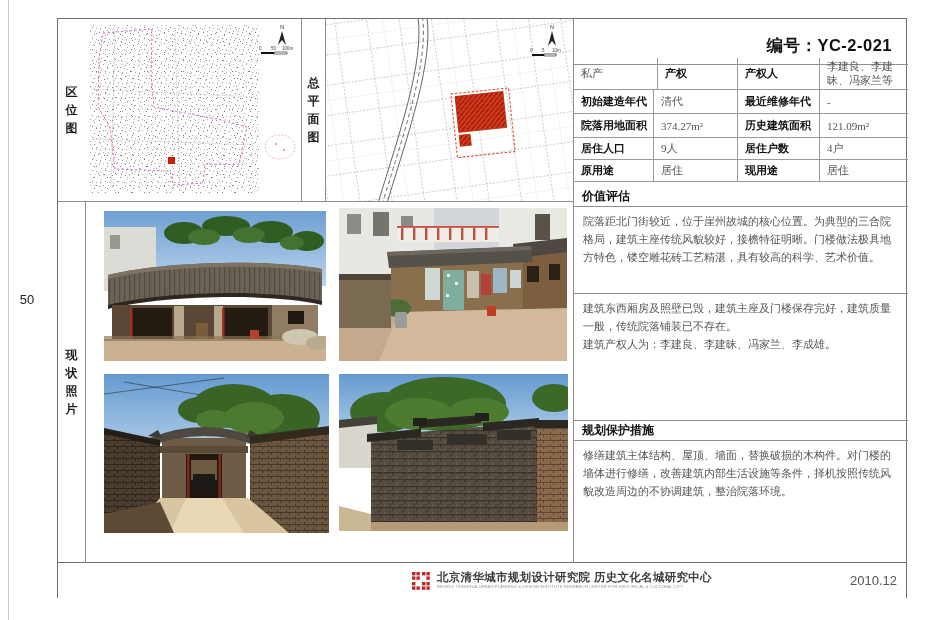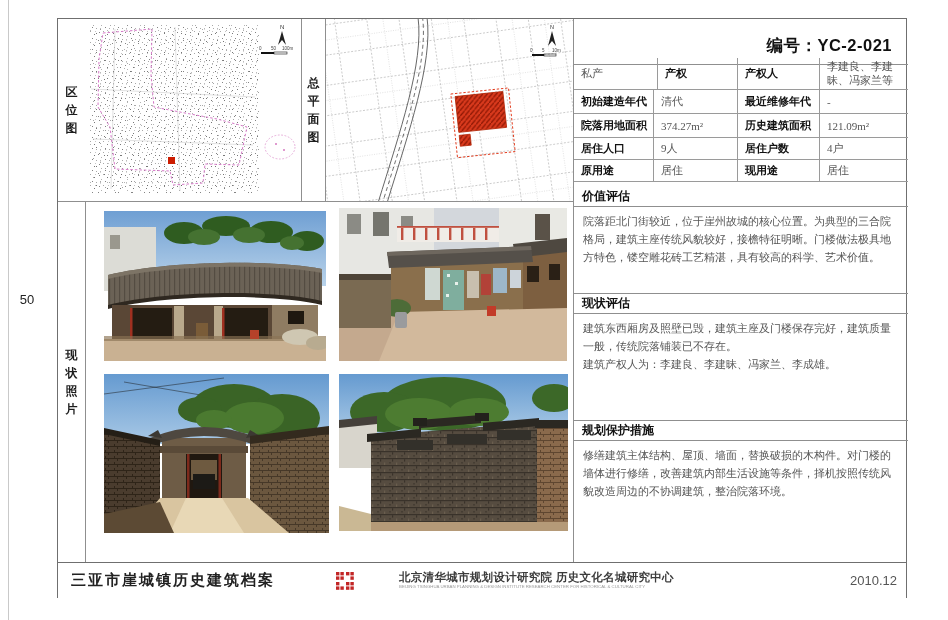--- a/index.html
+++ b/index.html
@@ -24,21 +24,21 @@
   .icell.val{font-family:"Liberation Serif","DejaVu Serif",serif;font-size:11px;color:#555;}
   .icell.val.mid{border-right:1px solid #9a9a9a;}
   .c1{width:80px;} .c2{width:84px;} .c3{width:82px;} .c4{flex:1;}
   .section{position:absolute;left:0;width:100%;box-sizing:border-box;}
   .sec-top{border-top:1px solid #8f8f8f;}
   .sec-header{height:20px;display:flex;align-items:center;padding-left:8px;font-weight:bold;font-size:12px;color:#111;border-bottom:1px solid #8f8f8f;box-sizing:border-box;}
   .sec-body{padding:6px 12px 4px 9px;font-family:"Liberation Serif","DejaVu Serif",serif;font-size:11px;color:#555;line-height:1.62;white-space:pre-line;}
   .bottom-band{position:absolute;left:0;top:543px;width:848px;height:35px;border-top:1px solid #6f6f6f;display:flex;align-items:center;background:#fff;}
   .band-title{padding-left:13px;font-weight:bold;font-size:15px;letter-spacing:2px;color:#222;white-space:nowrap;}
   .band-spacer{flex:1;}
-  .band-right{display:flex;align-items:center;padding-right:9px;gap:38px;}
+  .band-right{display:flex;align-items:center;padding-right:9px;}
   .inst-text{display:flex;flex-direction:column;margin-left:6px;line-height:1.05;}
   .inst-cn{font-weight:bold;font-size:11.5px;color:#3c3c3c;white-space:nowrap;letter-spacing:.3px;}
   .inst-en{font-size:7px;color:#9a9a9a;white-space:nowrap;transform:scale(.62);transform-origin:left top;height:6px;}
   .band-date{font-size:13px;color:#555;margin-left:16px;white-space:nowrap;}
   svg{display:block;}
 </style>
 </head>
 <body>
 
 <div id="stage">
@@ -414,32 +414,30 @@
           <div class="icell lab c3">现用途</div>
           <div class="icell val c4">居住</div>
         </div>
       </div>
 
       <div class="section" style="top:168px;height:92px;">
         <div class="sec-header">价值评估</div>
         <div class="sec-body">院落距北门街较近，位于崖州故城的核心位置。为典型的三合院格局，建筑主座传统风貌较好，接檐特征明晰。门楼做法极具地方特色，镂空雕花砖工艺精湛，具有较高的科学、艺术价值。</div>
       </div>
       <div class="section sec-top" style="top:274px;height:127px;">
-        <div class="sec-header">现状评估</div>
         <div class="sec-body">建筑东西厢房及照壁已毁，建筑主座及门楼保存完好，建筑质量一般，传统院落铺装已不存在。
 建筑产权人为：李建良、李建昧、冯家兰、李成雄。</div>
       </div>
       <div class="section sec-top" style="top:401px;height:142px;">
         <div class="sec-header">规划保护措施</div>
         <div class="sec-body">修缮建筑主体结构、屋顶、墙面，替换破损的木构件。对门楼的墙体进行修缮，改善建筑内部生活设施等条件，择机按照传统风貌改造周边的不协调建筑，整治院落环境。</div>
       </div>
     </div>
 
     <div class="bottom-band">
-      <div class="band-title">三亚市崖城镇历史建筑档案</div>
       <div class="band-spacer"></div>
       <div class="band-right">
         <svg width="20" height="20" viewBox="0 0 20 20">
           <g fill="#c22727">
             <rect x="1" y="1" width="3.4" height="3.4"></rect>
               <rect x="5.4" y="1" width="3.4" height="3.4"></rect>
               <rect x="11" y="1" width="3.4" height="3.4"></rect>
               <rect x="15.4" y="1" width="3.4" height="3.4"></rect>
             <rect x="1" y="5.4" width="3.4" height="3.4"></rect>
               <rect x="5.4" y="5.4" width="3.4" height="3.4"></rect>

